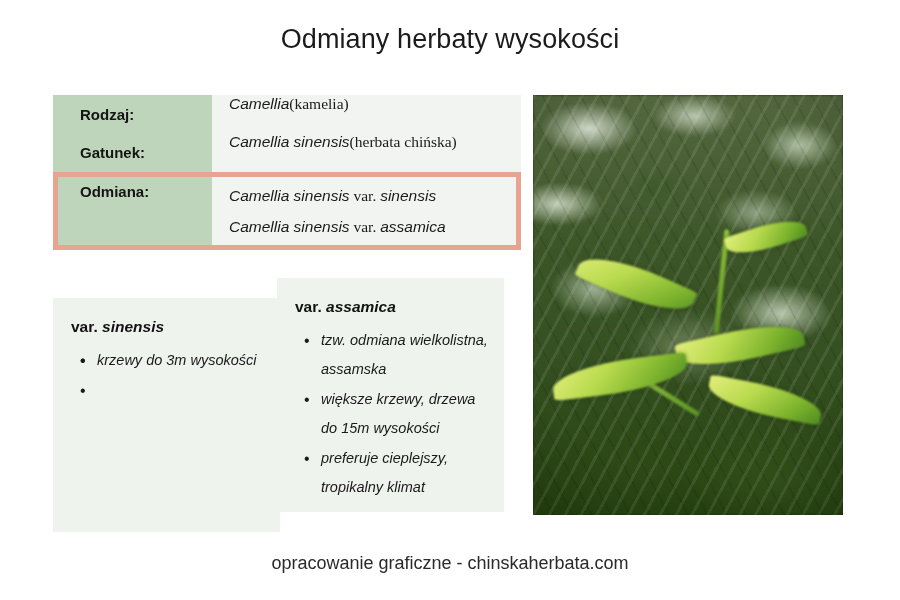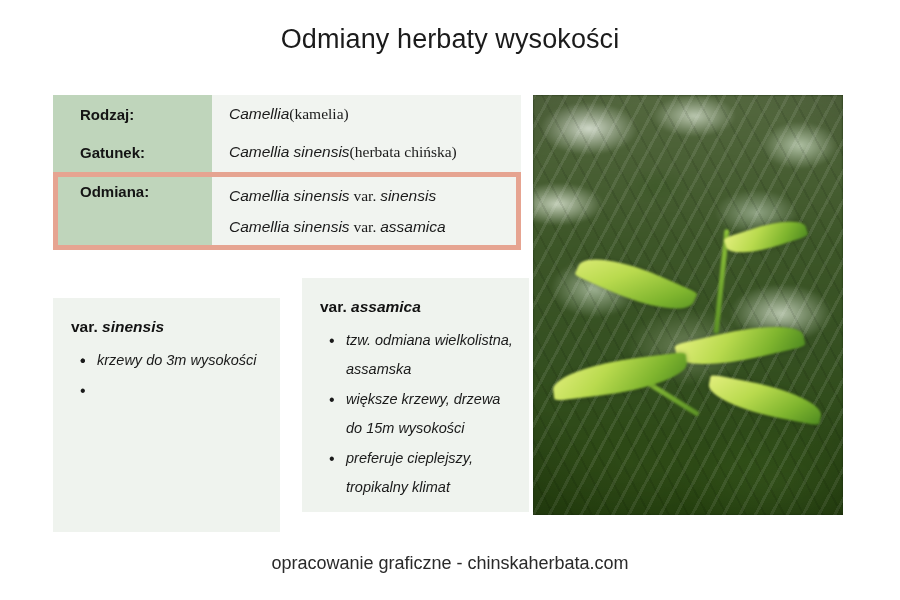--- a/index.html
+++ b/index.html
@@ -76,21 +76,21 @@
   .tax-row.r3 .tax-label {
     align-items: flex-start;
     padding-top: 12px;
   }
   .tax-value {
     flex: 1;
     box-sizing: border-box;
     padding-left: 17px;
     font-size: 15.5px;
     display: flex;
-    align-items: center;
+    align-items: flex-start;
   }
   .tax-row.r3 .tax-value {
     display: block;
     padding-top: 9px;
   }
   .tax-value .ital { font-style: italic; }
   .tax-value .rom  { font-style: normal; font-family: Liberation Serif, serif; }
   .tax-value-line {
     font-size: 15.5px;
     line-height: 31px;
@@ -112,21 +112,21 @@
   .card {
     position: absolute;
     top: 278px;
     width: 227px;
     height: 234px;
     background: #eff3ee;
     box-sizing: border-box;
     padding: 20px 14px 0 18px;
   }
   .card.left  { left: 53px; margin-top: 20px; }
-  .card.right { left: 302px; }
+  .card.right { left: 277px; }
 
   .card-title {
     font-size: 15.5px;
     font-weight: bold;
     color: #121212;
     margin: 0 0 10px 0;
   }
   .card-title .ital { font-style: italic; }
 
   .card-list {

